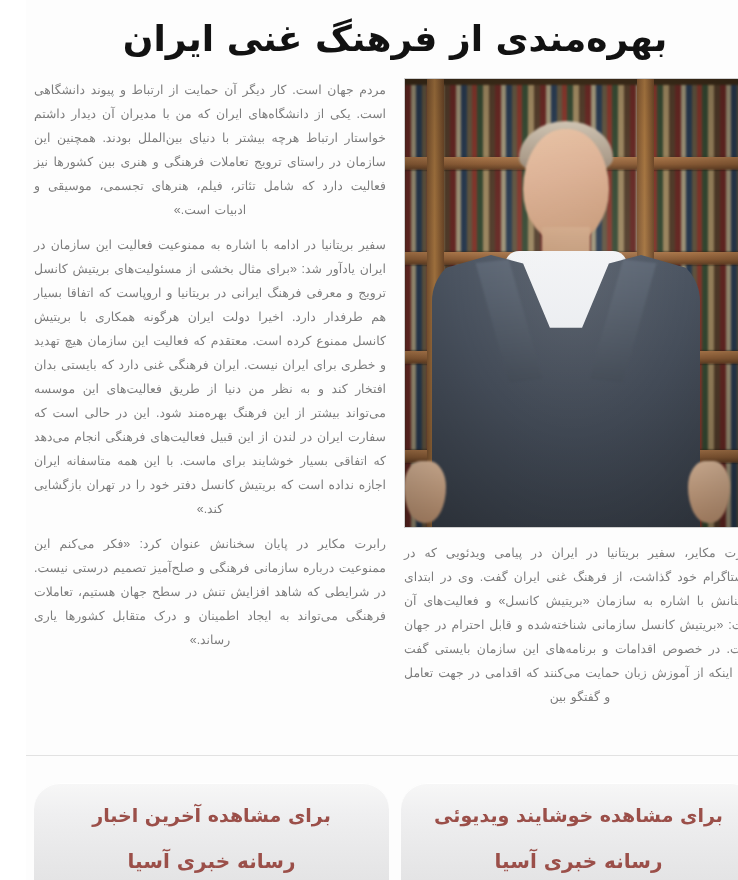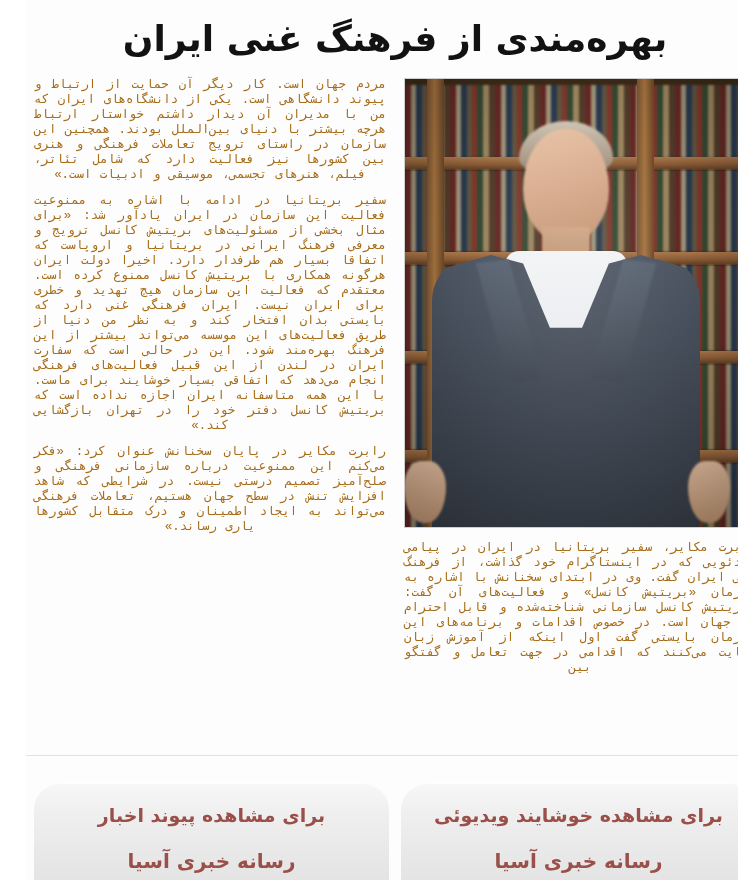--- a/index.html
+++ b/index.html
@@ -64,24 +64,24 @@
   }
 
   .col-right { padding-left: 9px; }
   .col-left  { padding-right: 9px; }
 
   
   .para {
     direction: rtl;
     text-align: justify;
     text-align-last: center;
-    font-family: Liberation Mono, monospace;
+    font-family: Liberation Sans, sans-serif;
     font-size: 12.4px;
-    line-height: 15px;
-    color: #a16207;
+    line-height: 24px;
+    color: #737373;
     margin-bottom: 11px;
     word-spacing: 1px;
     opacity: 0.93;
   }
   .para:last-child { margin-bottom: 0; }
 
   
   .photo-frame {
     position: relative;
     width: 100%;
@@ -338,20 +338,20 @@
 
   <div class="banner-row">
 
     <div class="banner">
       <div class="banner-line banner-line-1">برای مشاهده خوشایند ویدیوئی</div>
       <div class="banner-line banner-line-2">رسانه خبری آسیا</div>
       <div class="banner-note"></div>
     </div>
 
     <div class="banner">
-      <div class="banner-line banner-line-1">برای مشاهده پیوند اخبار</div>
+      <div class="banner-line banner-line-1">برای مشاهده آخرین اخبار</div>
       <div class="banner-line banner-line-2">رسانه خبری آسیا</div>
       <div class="banner-note">به کانال تلگرام ما مراجعه کنید</div>
     </div>
 
   </div>
 
 </div>
 
 </body></html>

